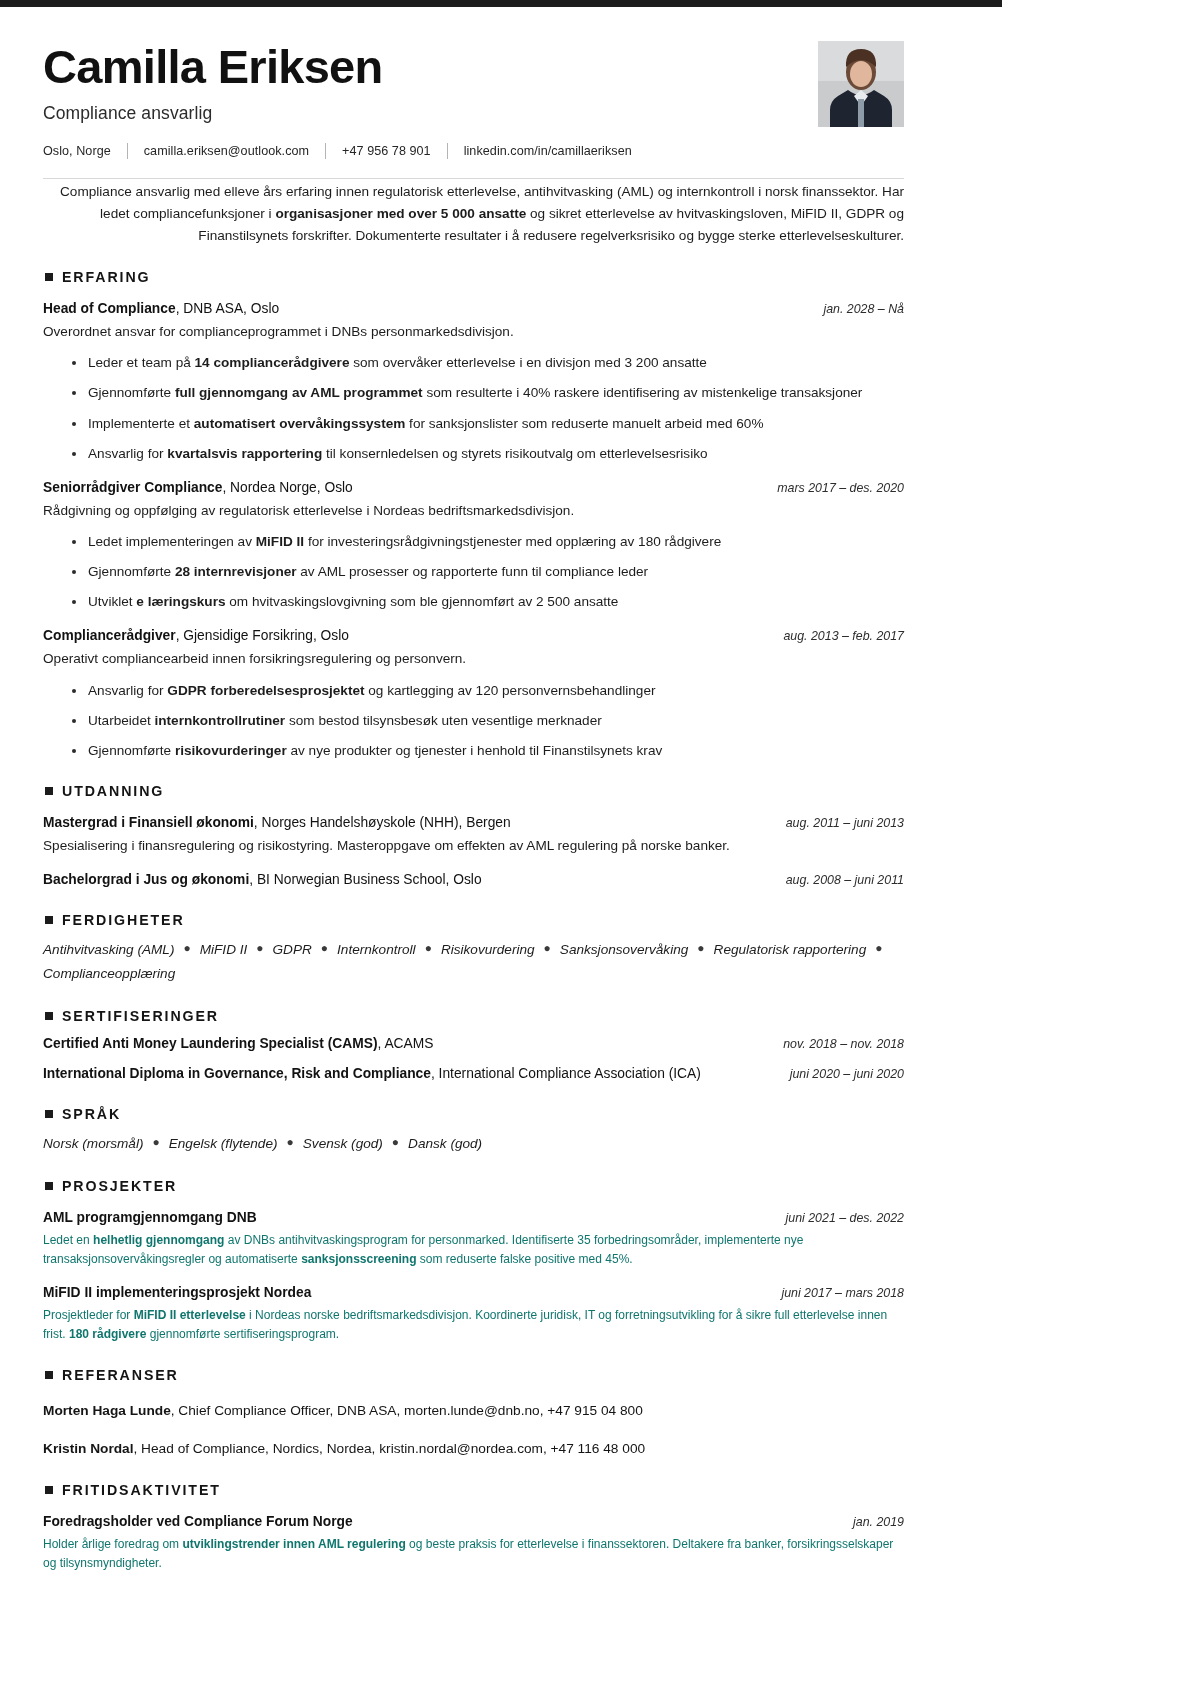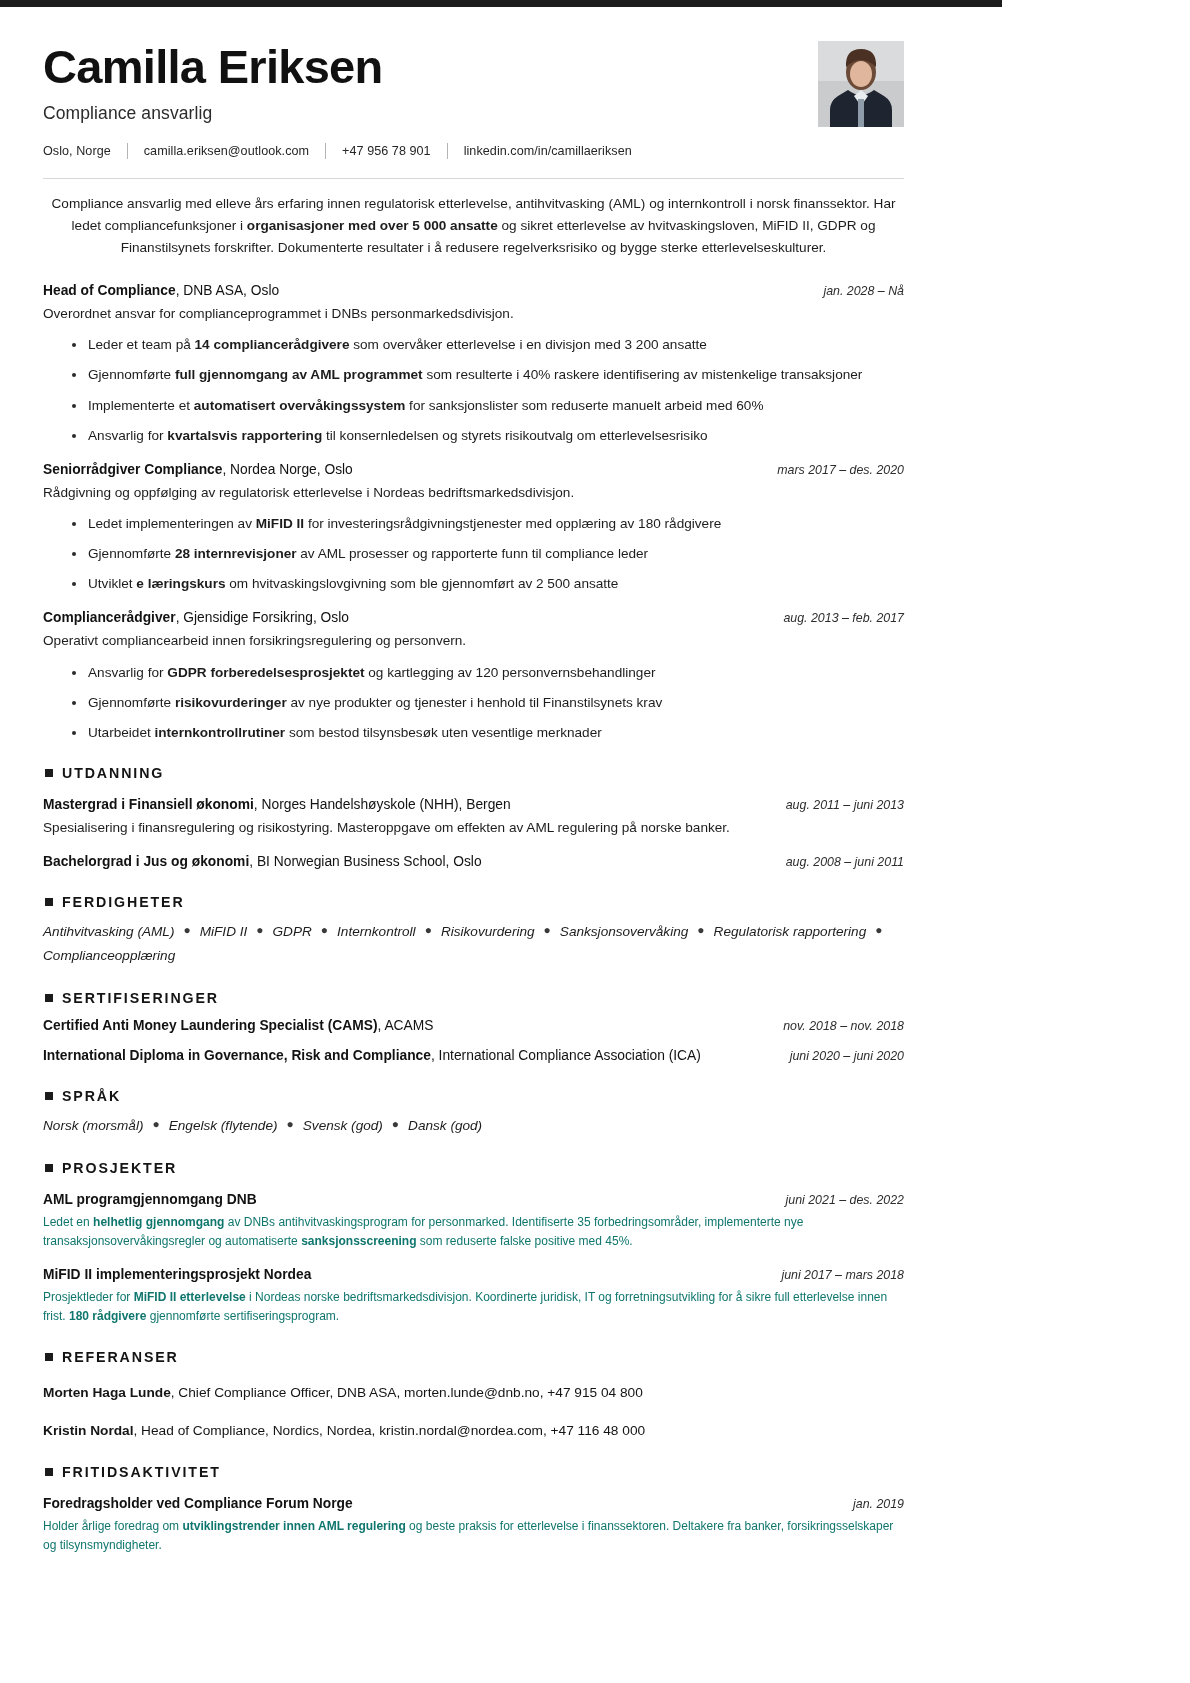--- a/index.html
+++ b/index.html
@@ -64,23 +64,23 @@
     background: #f1f1f1;
   }
   .photo svg { display:block; }
 
   .rule { height:1px; background:#d8d8d8; margin: 19px 0 0 0; }
 
   
   .summary {
     font-size: 13.6px;
     line-height: 1.62;
-    margin-top: 14px;
+    margin-top: 2px;
     color:#1d1d1d;
-    text-align: center;
+    text-align: right;
   }
   .summary b { font-weight:700; }
 
   
   .sec { margin-top: 22px; }
   .sec-head {
     display:flex;
     align-items:center;
     gap: 9px;
     margin-bottom: 10px;
@@ -225,20 +225,24 @@
       </div>
     </div>
 
     <div class="rule"></div>
 
     <div class="summary">
       <span>Compliance ansvarlig med elleve års erfaring innen regulatorisk etterlevelse, antihvitvasking (AML) og internkontroll i norsk finanssektor. Har ledet compliancefunksjoner i </span><b>organisasjoner med over 5 000 ansatte</b><span> og sikret etterlevelse av hvitvaskingsloven, MiFID II, GDPR og Finanstilsynets forskrifter. Dokumenterte resultater i å redusere regelverksrisiko og bygge sterke etterlevelseskulturer.</span>
     </div>
 
     <div class="sec">
+      <div class="sec-head">
+        <span class="sec-bullet"></span>
+        <span class="sec-title">ERFARING</span>
+      </div>
 
       <div class="entry">
         <div class="entry-top">
           <div class="entry-title"><b>Head of Compliance</b><span>, DNB ASA, Oslo</span></div>
           <div class="entry-date">jan. 2028 – Nå</div>
         </div>
         <div class="entry-sub">Overordnet ansvar for complianceprogrammet i DNBs personmarkedsdivisjon.</div>
         <ul class="bullets">
           <li><span>Leder et team på </span><b>14 compliancerådgivere</b><span> som overvåker etterlevelse i en divisjon med 3 200 ansatte</span></li>
           <li><span>Gjennomførte </span><b>full gjennomgang av AML programmet</b><span> som resulterte i 40% raskere identifisering av mistenkelige transaksjoner</span></li>
@@ -261,22 +265,22 @@
       </div>
 
       <div class="entry">
         <div class="entry-top">
           <div class="entry-title"><b>Compliancerådgiver</b><span>, Gjensidige Forsikring, Oslo</span></div>
           <div class="entry-date">aug. 2013 – feb. 2017</div>
         </div>
         <div class="entry-sub">Operativt compliancearbeid innen forsikringsregulering og personvern.</div>
         <ul class="bullets">
           <li><span>Ansvarlig for </span><b>GDPR forberedelsesprosjektet</b><span> og kartlegging av 120 personvernsbehandlinger</span></li>
+          <li><span>Utarbeidet </span><b>internkontrollrutiner</b><span> som bestod tilsynsbesøk uten vesentlige merknader</span></li>
           <li><span>Gjennomførte </span><b>risikovurderinger</b><span> av nye produkter og tjenester i henhold til Finanstilsynets krav</span></li>
-          <li><span>Utarbeidet </span><b>internkontrollrutiner</b><span> som bestod tilsynsbesøk uten vesentlige merknader</span></li>
         </ul>
       </div>
     </div>
 
     <div class="sec">
       <div class="sec-head">
         <span class="sec-bullet"></span>
         <span class="sec-title">UTDANNING</span>
       </div>
       <div class="entry">

